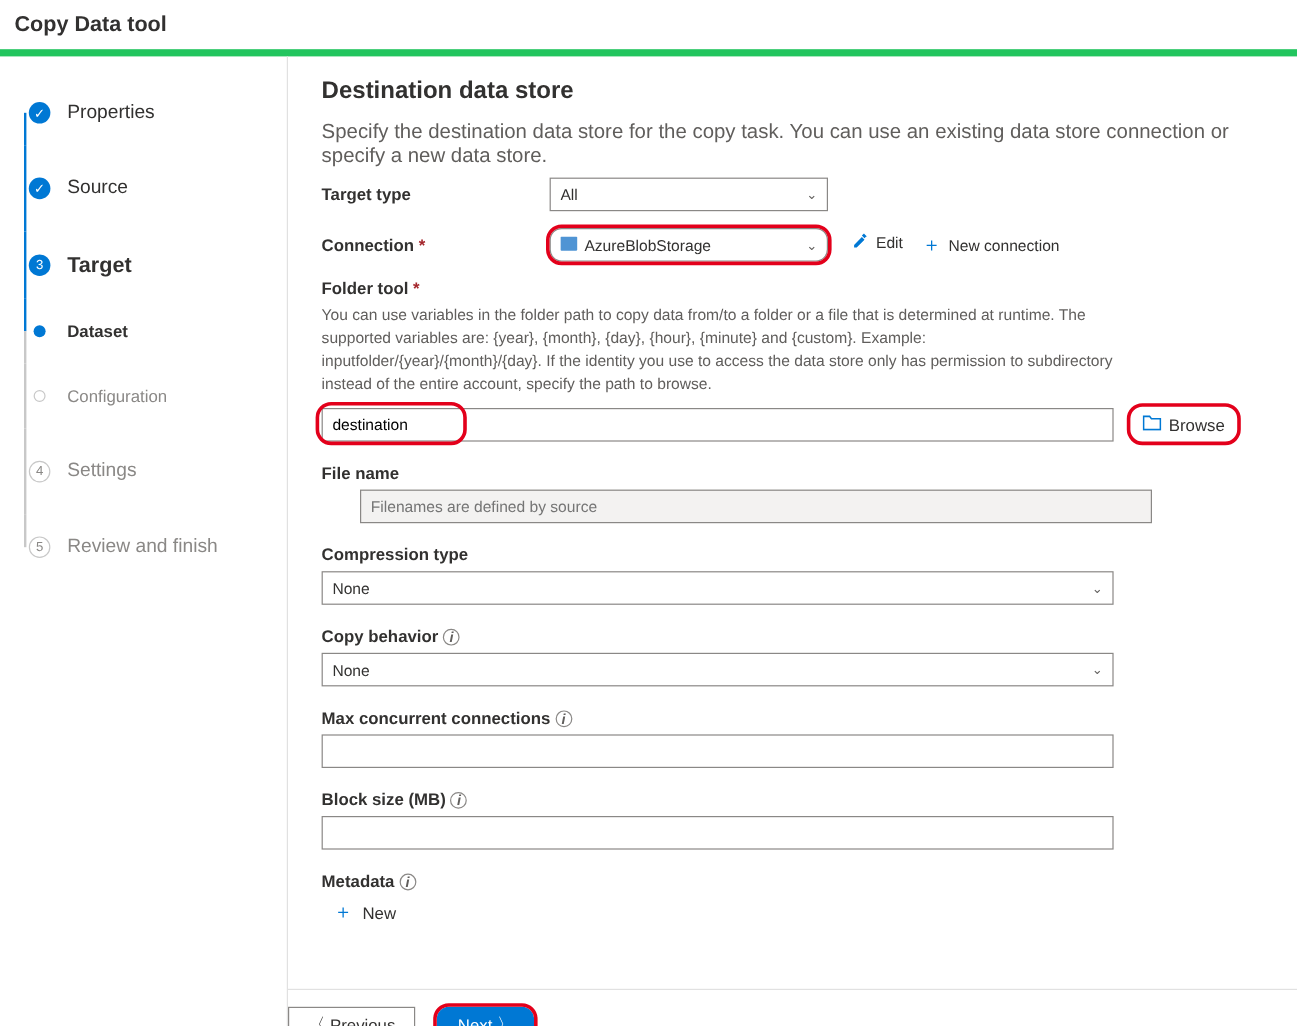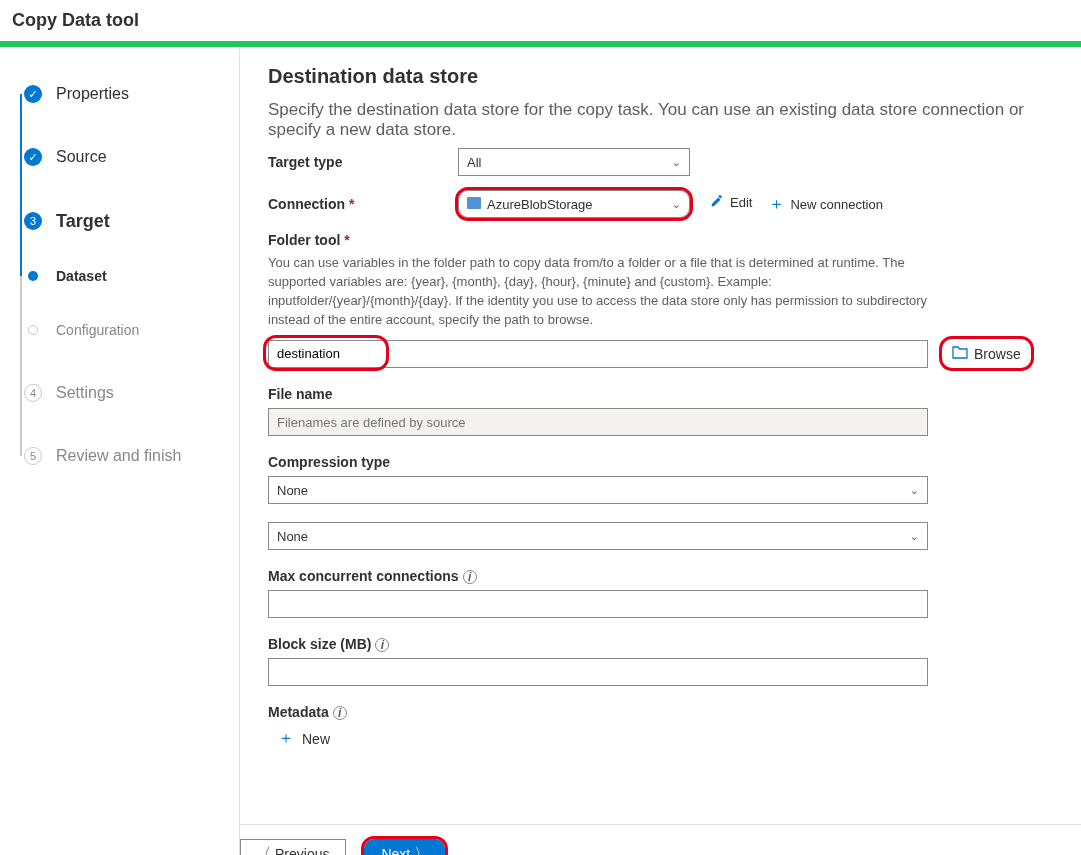--- a/index.html
+++ b/index.html
@@ -164,32 +164,33 @@
                 <path d="M1 2h5l1.5 2H15v9H1V2z" fill="none" stroke="#0078d4" stroke-width="1.3"></path>
               </svg>
           </span>
           <span>Browse</span>
         </div>
       </div>
     </div>
 
     <div class="block">
       <div class="section-lbl">File name</div>
-      <input class="input full-660" disabled="" style="margin-top: 6px;" placeholder="Filenames are defined by source">
+      <input class="input full-660" disabled="" style="margin-top: 6px; margin-left: 32px;" placeholder="Filenames are defined by source">
     </div>
 
     <div class="block">
       <div class="section-lbl">Compression type</div>
       <div class="select full-660" style="margin-top:6px;">
         <span class="txt">None</span>
         <span class="chev">⌄</span>
       </div>
     </div>
 
     <div class="block">
+      <div class="section-lbl"><span>Copy behavior</span><span class="info-icon">i</span></div>
       <div class="select full-660" style="margin-top:6px;">
         <span class="txt">None</span>
         <span class="chev">⌄</span>
       </div>
     </div>
 
     <div class="block">
       <div class="section-lbl"><span>Max concurrent connections</span><span class="info-icon">i</span></div>
       <input class="input full-660" style="margin-top: 6px;" value="">
     </div>

